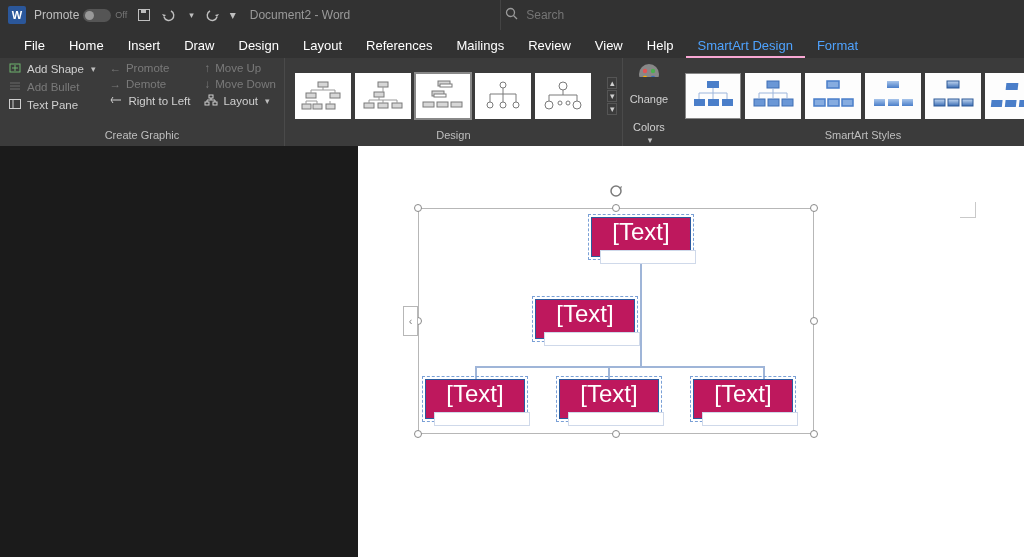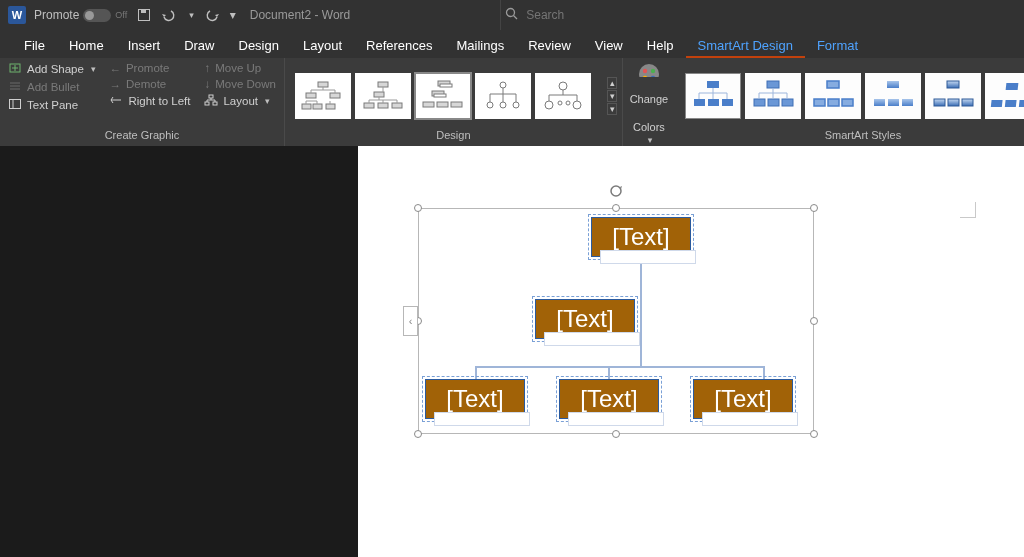--- a/index.html
+++ b/index.html
@@ -14,21 +14,21 @@
   .qat { display: flex; align-items: center; gap: 10px; margin-right: 14px; color: #bfbfbf; }
   .qat svg { display: block; }
   .doc-title { color: #9a9a9a; }
   .search-box { margin-left: 150px; display: flex; align-items: center; gap: 8px; color: #9a9a9a; flex: 0 0 300px; border-left: 1px solid #444; height: 100%; padding-left: 4px; }
   .search-box input { background: transparent; border: none; color: #bfbfbf; font-size: 12px; outline: none; width: 220px; }
 
   
   .menutabs { display: flex; align-items: flex-end; height: 28px; background: #323232; padding: 0 12px; gap: 0; }
   .menutab { color: #fff; font-size: 13px; padding: 5px 12px; cursor: default; }
   .menutab.contextual { color: #4fa3ff; }
-  .menutab.active { border-bottom: 2px solid #c2410c; padding-bottom: 3px; }
+  .menutab.active { border-bottom: 2px solid #f9a8d4; padding-bottom: 3px; }
 
   
   .ribbon { display: flex; height: 88px; background: #3b3b3b; color: #d0d0d0; font-size: 11.5px; }
   .group { border-right: 1px solid #4a4a4a; display: flex; flex-direction: column; padding: 4px 8px 1px; }
   .group-body { flex: 1 1 auto; display: flex; gap: 14px; }
   .group-label { text-align: center; font-size: 11px; color: #bfbfbf; padding-bottom: 4px; }
   .btncol { display: flex; flex-direction: column; gap: 4px; }
   .btnrow { display: flex; align-items: center; gap: 5px; white-space: nowrap; }
   .btnrow.dim { color: #7a7a7a; }
   .btnrow.dim svg * { stroke: #6a6a6a; fill: #6a6a6a; }
@@ -57,21 +57,21 @@
   .h-tl { left: -5px; top: -5px; } .h-tr { right: -5px; top: -5px; }
   .h-bl { left: -5px; bottom: -5px; } .h-br { right: -5px; bottom: -5px; }
   .h-t { left: 50%; top: -5px; transform: translateX(-50%); }
   .h-b { left: 50%; bottom: -5px; transform: translateX(-50%); }
   .h-l { left: -5px; top: 50%; transform: translateY(-50%); }
   .h-r { right: -5px; top: 50%; transform: translateY(-50%); }
   .rotate { position: absolute; left: 50%; top: -26px; transform: translateX(-50%); width: 16px; height: 16px; }
   .expand-tab { position: absolute; left: -16px; top: 50%; transform: translateY(-50%); width: 15px; height: 30px; background: #fff; border: 1px solid #b7b7b7; display:flex; align-items:center; justify-content:center; color:#888; font-size:11px;}
 
   .connector { position: absolute; background: #9fb5d8; }
-  .node { position: absolute; background: #a16207; color: #fff; font-size: 24px; display: flex; align-items: center; justify-content: center; border: 1px solid #2a5a9e; }
+  .node { position: absolute; background: #be185d; color: #fff; font-size: 24px; display: flex; justify-content: center; border: 1px solid #2a5a9e; }
   .node-title { position:absolute; left:8px; right:-6px; bottom:-8px; height:14px; background:#fff; border:1px solid #cfd9ea; }
   .node-outline { position:absolute; inset:-4px; border:1px dashed #7aa0d6; pointer-events:none; }
 
 </style>
 </head>
 <body>
 
 <div class="titlebar">
   <div class="app-icon">W</div>
   <div class="autosave-toggle">

